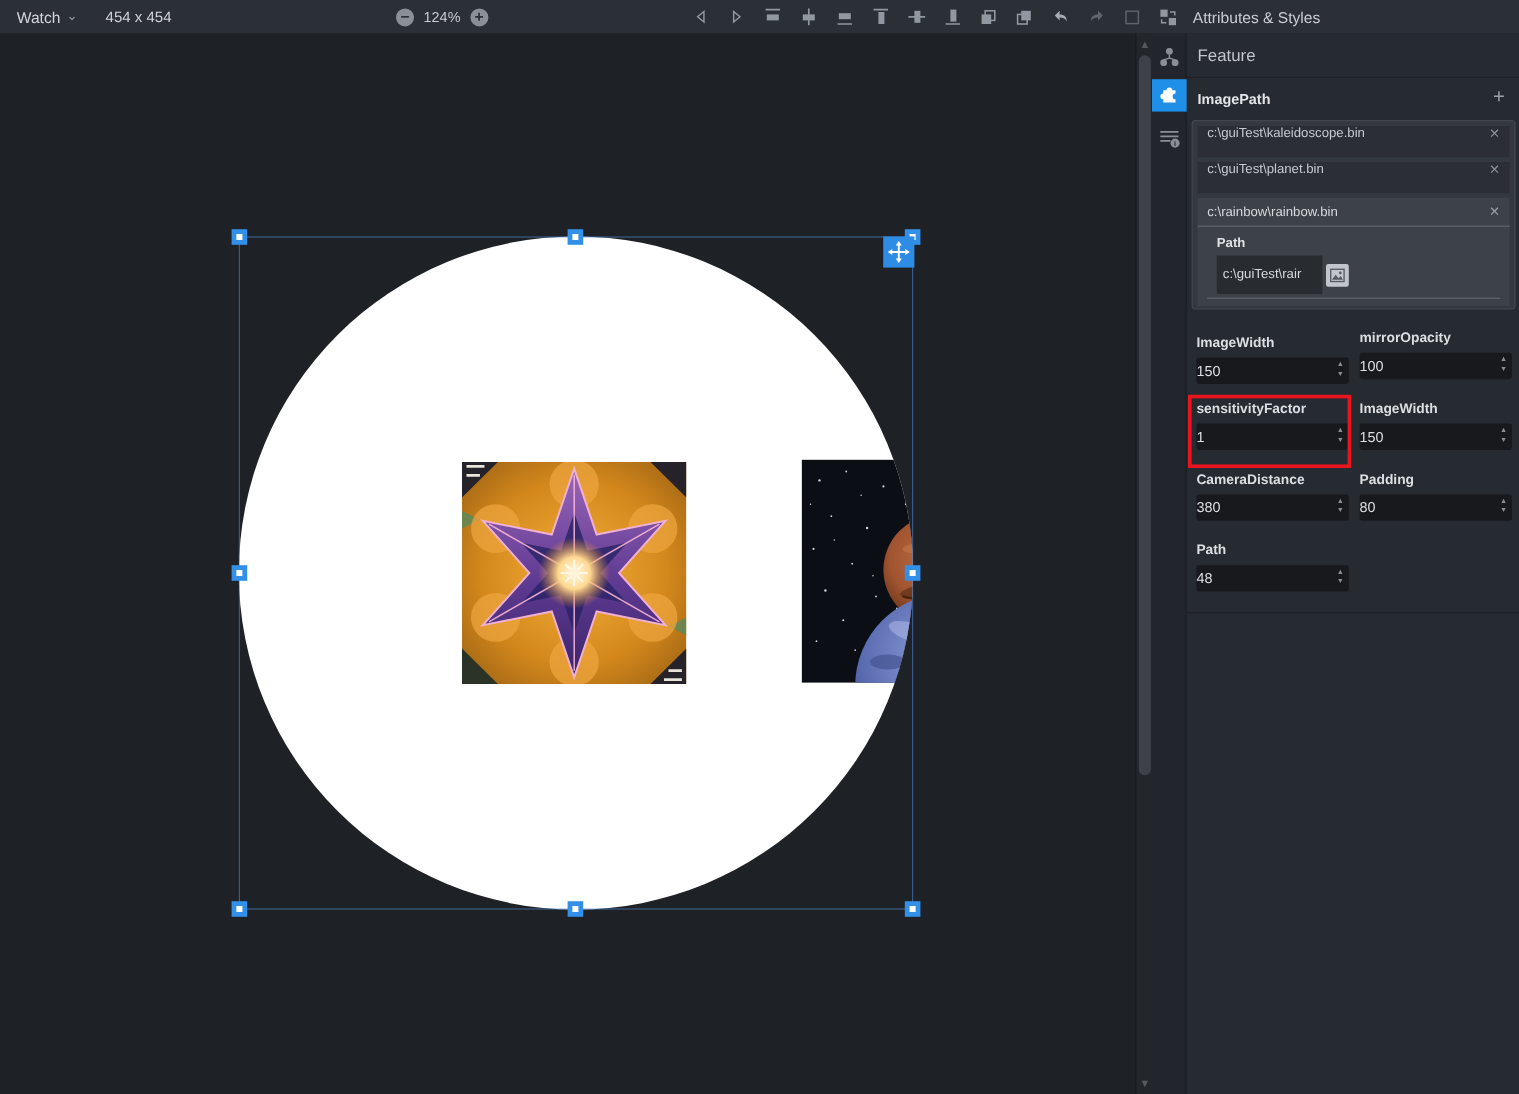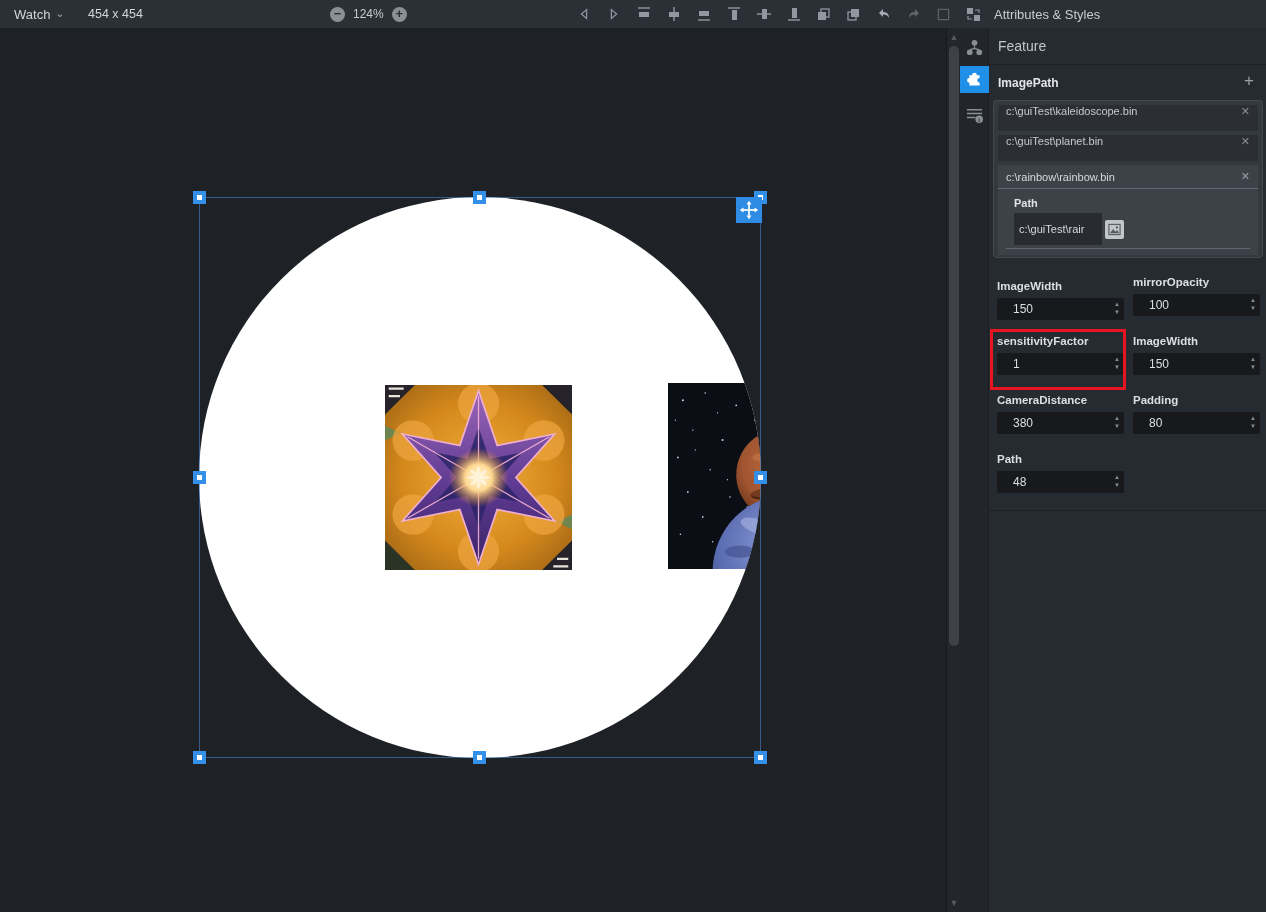--- a/index.html
+++ b/index.html
@@ -55,21 +55,21 @@
   .ip-item-exp .trow .x { position:absolute; right:8px; color:#9ba0a6; font-size:11px; cursor:pointer; }
   .ip-item-exp .sub-label { position:absolute; left:16px; top:32px; font-weight:bold; color:#e0e2e5; }
   .ip-item-exp .sub-row { position:absolute; left:16px; top:48px; display:flex; align-items:center; gap:3px; }
   .ip-item-exp .sub-input { width:88px; height:22px; background:#282b30; color:#d6d9dc; border:none; outline:none; font-size:11px; padding:16px 5px; font-family:"Liberation Sans",sans-serif; }
   .ip-item-exp .img-btn { width:19px; height:19px; background:#c2c6cc; border-radius:2px; display:flex; align-items:center; justify-content:center; cursor:pointer; }
   .ip-item-exp .bline { position:absolute; left:8px; right:8px; bottom:6px; height:1px; background:#61676f; }
 
   .field { position:absolute; width:127px; }
   .field .flabel { font-size:11.5px; font-weight:bold; color:#dcdfe2; margin-bottom:6px; }
   .num-box { position:relative; height:22px; background:#17191d; border-radius:2px; display:flex; align-items:center; }
-  .num-box input { flex:1; background:transparent; border:none; outline:none; color:#dcdfe2; font-size:12px; padding-left:16px; width:90px; font-family:"Liberation Sans",sans-serif; }
+  .num-box input { flex:1; background:transparent; border:none; outline:none; color:#dcdfe2; font-size:12px; padding-left:0; width:90px; font-family:"Liberation Sans",sans-serif; }
   .spin { position:absolute; right:4px; top:2px; display:flex; flex-direction:column; align-items:center; cursor:pointer; }
   .spin span { font-size:6px; line-height:8px; color:#8a8f95; }
   .red-box { position:absolute; left:1px; top:301px; width:136px; height:61px; border:3px solid #e8141f; pointer-events:none; z-index:4; }
   .sect-divider { position:absolute; left:0; top:482px; width:277px; height:1px; background:#1d2025; }
 </style>
 </head>
 <body>
 
 <div class="app">
 

